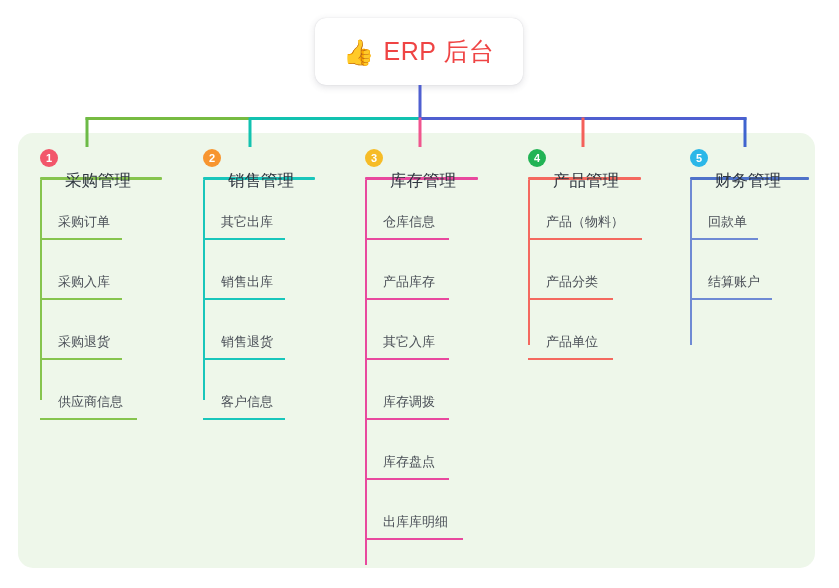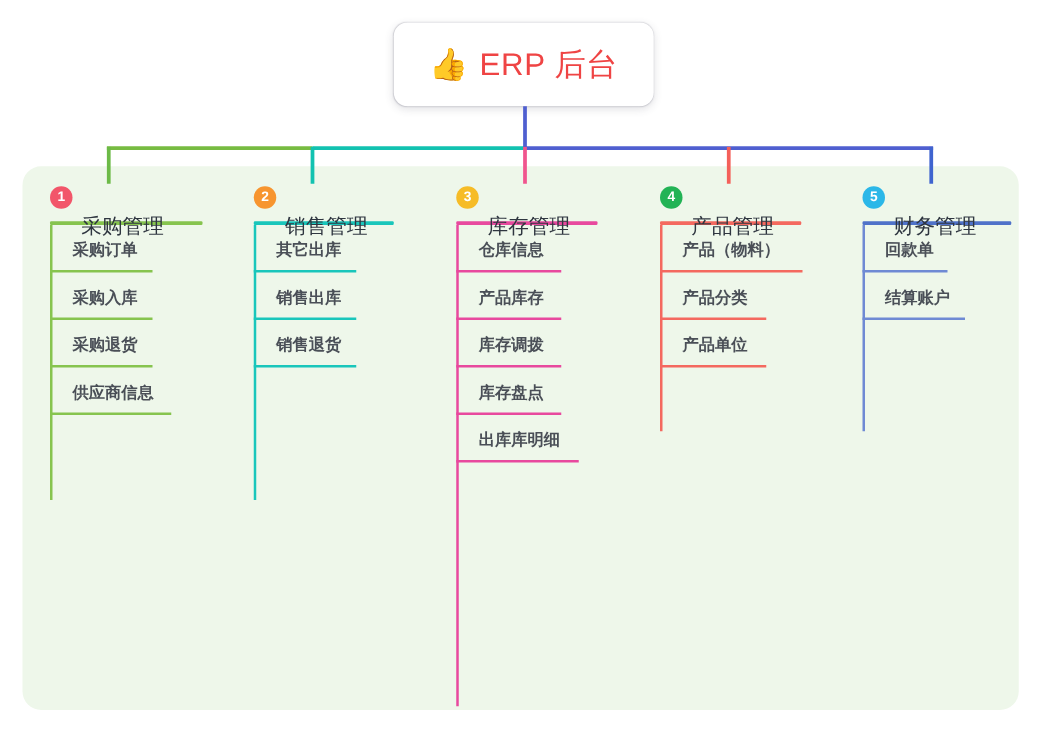--- a/index.html
+++ b/index.html
@@ -69,22 +69,21 @@
   .col-title {
     font-size: 16.5px; color: #2f3640; white-space: nowrap; margin-top: 46px;
   }
   .head-rule {
     height: 3px; margin-top: 7px; border-radius: 1px;
   }
 
   .items { position: relative; margin-top: 0; }
   .leaf {
     position: relative;
-    height: 38px;
-    font-weight: bold;
+    height: 60px;
   }
   .leaf .leaf-label {
     position: absolute;
     left: 18px; bottom: 9px;
     font-size: 13px;
     color: #4a4f57;
     white-space: nowrap;
   }
   .leaf .leaf-rule {
     position: absolute;
@@ -161,39 +160,47 @@
             <div class="leaf-rule" style="background: rgb(25, 198, 187); width: 82px;"></div>
           </div>
           <div class="leaf">
             <span class="leaf-label">销售出库</span>
             <div class="leaf-rule" style="background: rgb(25, 198, 187); width: 82px;"></div>
           </div>
           <div class="leaf">
             <span class="leaf-label">销售退货</span>
             <div class="leaf-rule" style="background: rgb(25, 198, 187); width: 82px;"></div>
           </div>
+          <div class="leaf">
+            <span class="leaf-label">客户信息</span>
+            <div class="leaf-rule" style="background: rgb(25, 198, 187); width: 82px;"></div>
+          </div>
         </div>
       </div>
       <div class="column" style="left: 365px;">
         <div class="col-head">
           <span class="badge" style="background: rgb(246, 188, 39);">3</span>
           <span class="col-title">库存管理</span>
         </div>
         <div class="head-rule" style="background: rgb(232, 73, 158); width: 113px;"></div>
         <div class="items">
           <div class="spine" style="background: rgb(232, 73, 158); height: 385px;"></div>
           <div class="leaf">
             <span class="leaf-label">仓库信息</span>
             <div class="leaf-rule" style="background: rgb(232, 73, 158); width: 84px;"></div>
           </div>
           <div class="leaf">
             <span class="leaf-label">产品库存</span>
             <div class="leaf-rule" style="background: rgb(232, 73, 158); width: 84px;"></div>
           </div>
           <div class="leaf">
+            <span class="leaf-label">其它入库</span>
+            <div class="leaf-rule" style="background: rgb(232, 73, 158); width: 84px;"></div>
+          </div>
+          <div class="leaf">
             <span class="leaf-label">库存调拨</span>
             <div class="leaf-rule" style="background: rgb(232, 73, 158); width: 84px;"></div>
           </div>
           <div class="leaf">
             <span class="leaf-label">库存盘点</span>
             <div class="leaf-rule" style="background: rgb(232, 73, 158); width: 84px;"></div>
           </div>
           <div class="leaf">
             <span class="leaf-label">出库库明细</span>
             <div class="leaf-rule" style="background: rgb(232, 73, 158); width: 98px;"></div>

